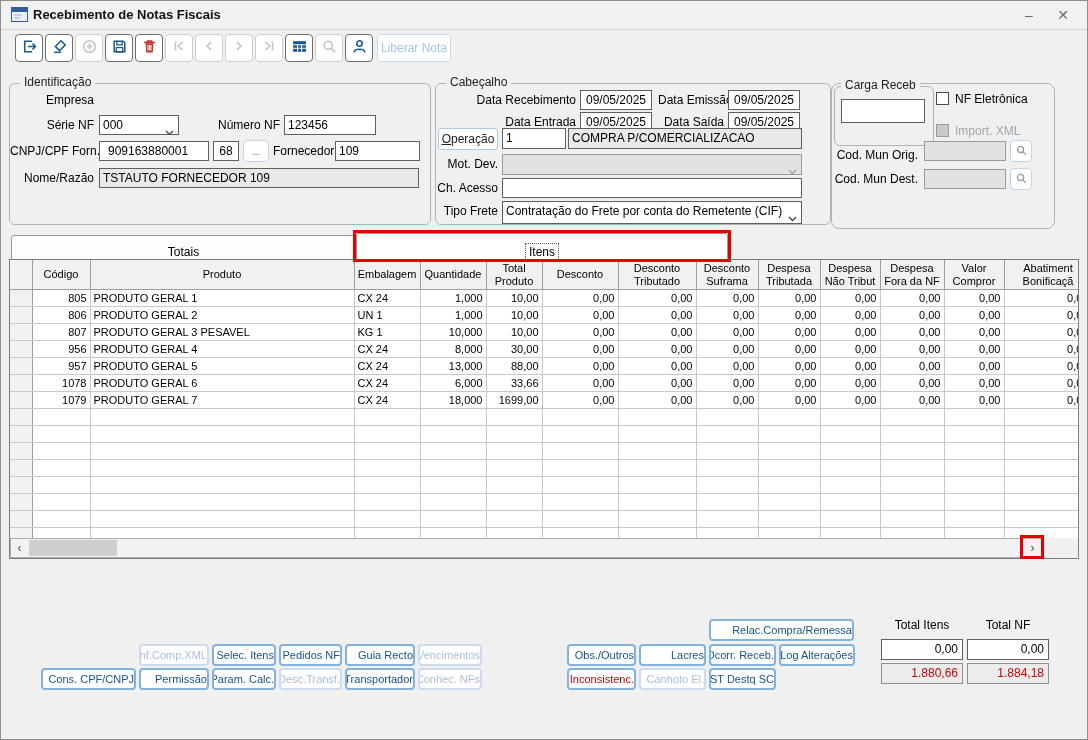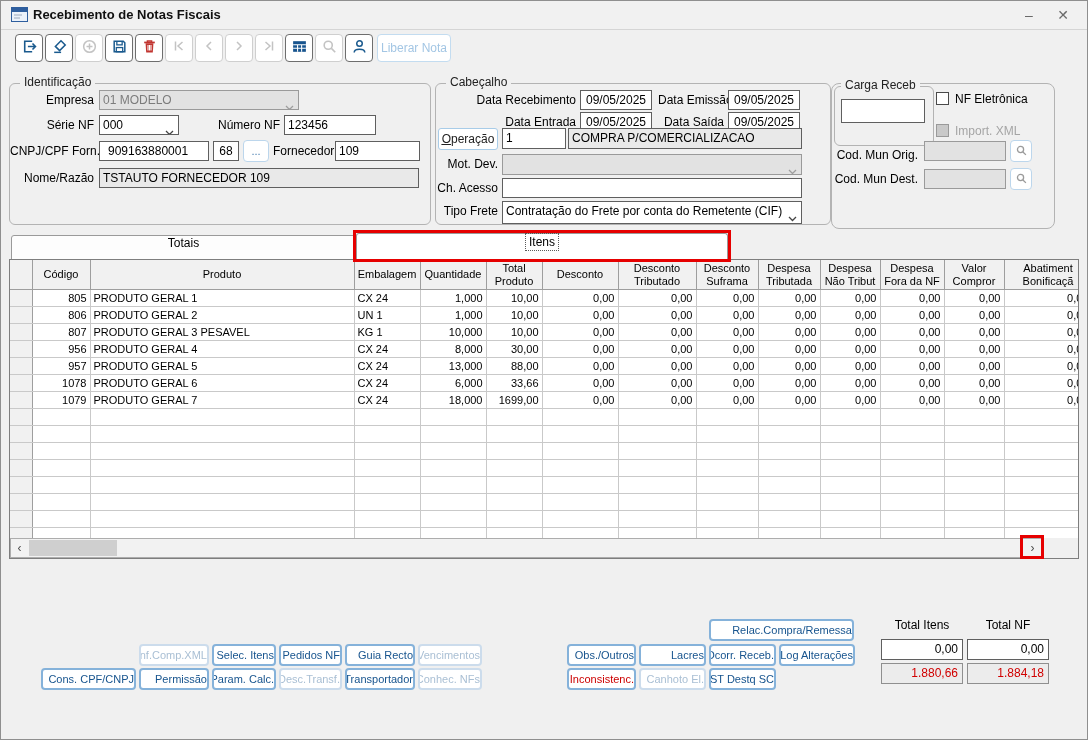--- a/index.html
+++ b/index.html
@@ -24,21 +24,21 @@
   .field.ctr{text-align:center;}
   .field.ro{background:#E9E9E9;}
   .field.dis{background:#E2E2E2;border-color:#9A9A9A;color:#7C7C7C;}
   .combo .chev{position:absolute;right:4px;top:7px;}
   .smallbtn{position:absolute;background:#fff;border:1px solid #BCD6EC;border-radius:4px;box-sizing:border-box;display:flex;align-items:center;justify-content:center;font-size:11px;color:#4A7FB0;}
   .cb{position:absolute;width:13px;height:13px;background:#fff;border:1px solid #4A4A4A;box-sizing:border-box;}
   .cb.dis{background:#C9C9C9;border-color:#9A9A9A;}
   .cblbl{position:absolute;font-size:12px;color:#000;white-space:nowrap;}
   .cblbl.dis{color:#A5A5A5;}
   
-  .tab{position:absolute;background:#FDFDFD;border:1px solid #9A9A9A;border-radius:3px 3px 0 0;box-sizing:border-box;display:flex;align-items:flex-start;justify-content:center;font-size:12px;color:#000;}
+  .tab{position:absolute;background:#FDFDFD;border:1px solid #9A9A9A;border-radius:3px 3px 0 0;box-sizing:border-box;display:flex;align-items:flex-end;justify-content:center;font-size:12px;color:#000;}
   .tab.active{background:#fff;border-bottom:none;z-index:3;}
   .focus-rect{outline:1px dotted #5A5A5A;padding:1px 3px;}
   
   #tabwrap{position:absolute;left:8px;top:258px;width:1070px;height:300px;background:#fff;border:1px solid #7E7E7E;box-sizing:border-box;z-index:2;}
   #gridclip{position:absolute;left:0;top:0;right:0;bottom:20px;overflow:hidden;background:#fff;}
   table.grid{border-collapse:collapse;table-layout:fixed;font-size:11px;color:#000;}
   table.grid th{background:#F1F1F1;border-right:1px solid #9E9E9E;border-bottom:1px solid #9E9E9E;font-weight:normal;white-space:pre-line;line-height:13px;height:29px;padding:0 2px;overflow:hidden;}
   table.grid th.sel{width:22px;}
   table.grid td{border-right:1px solid #C9C9C9;border-bottom:1px solid #C9C9C9;height:16px;padding:0 3px;white-space:nowrap;overflow:hidden;}
   table.grid td.sel{background:#F1F1F1;border-right:1px solid #9E9E9E;}
@@ -150,23 +150,20 @@
           <path d="M3 13.6c0-4 10-4 10 0" fill="none" stroke="#1A5A8E" stroke-width="1.4"></path>
         </svg></span>
     </div>
   <div id="liberar-btn">
       <span>Liberar Nota</span>
     </div>
 
   <div class="gbox" style="left:8px;top:82px;width:420px;height:140px;">
     <span class="legend">Identificação</span>
     <span class="lbl r" style="left:0;top:9px;width:84px;">Empresa</span>
-    <div class="field dis combo" style="left:89px;top:6px;width:200px;"><span>01 MODELO</span><span class="chev"><svg width="9" height="6" viewBox="0 0 9 6">
-            <path d="M1 1l3.5 3.5L8 1" fill="none" stroke="#9E9E9E" stroke-width="1.3"></path>
-          </svg></span></div>
     <span class="lbl r" style="left:0;top:34px;width:84px;">Série NF</span>
     <div class="field combo" style="left:89px;top:31px;width:80px;"><span>000</span><span class="chev"><svg width="9" height="6" viewBox="0 0 9 6">
             <path d="M1 1l3.5 3.5L8 1" fill="none" stroke="#444" stroke-width="1.3"></path>
           </svg></span></div>
     <span class="lbl r" style="left:168px;top:34px;width:102px;">Número NF</span>
     <div class="field num" style="left:274px;top:31px;width:92px;">123456</div>
     <span class="lbl r" style="left:0;top:60px;width:84px;">CNPJ/CPF Forn.</span>
     <div class="field num" style="left:89px;top:57px;width:110px;padding-left:8px;">909163880001</div>
     <div class="field ctr" style="left:203px;top:57px;width:26px;">68</div>
     <div class="smallbtn" style="left:233px;top:56px;width:26px;height:22px;">...</div>

